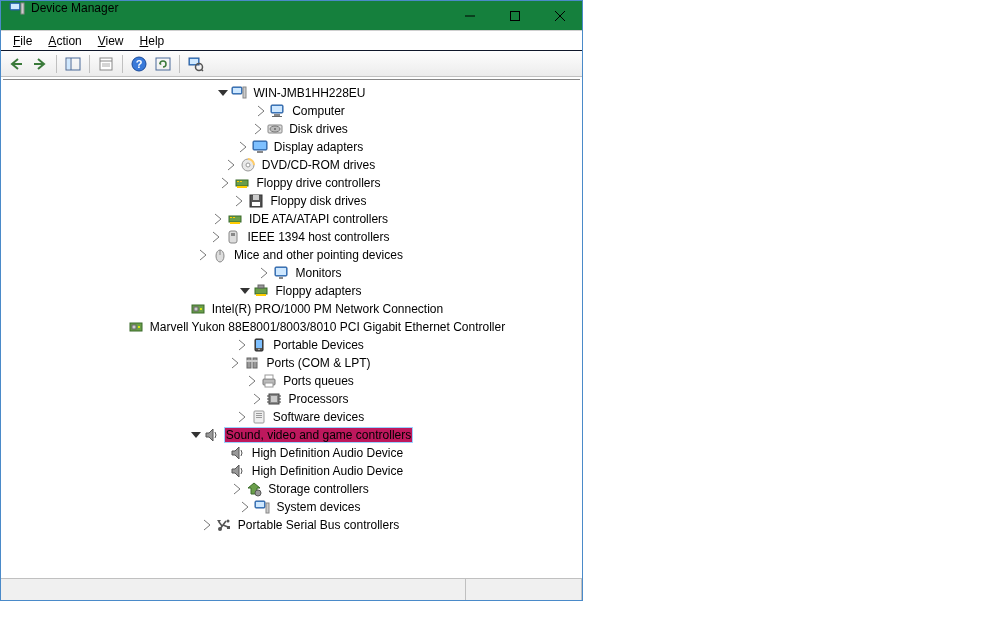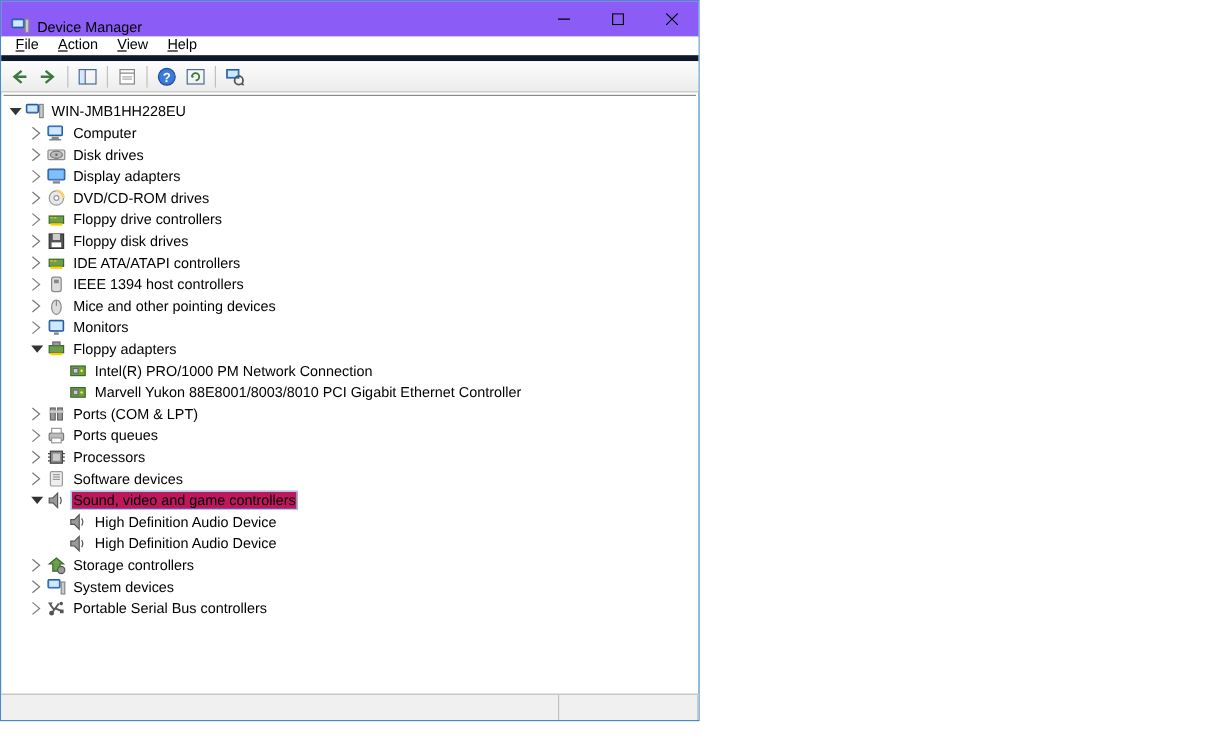--- a/index.html
+++ b/index.html
@@ -18,23 +18,23 @@
     border: 1px solid #4a8ac9;
     background: #fff;
     display: flex;
     flex-direction: column;
     position: absolute;
     top: 0;
     left: 0;
   }
   .titlebar {
     height: 30px;
-    background: #8b5cf6;
-    display: flex;
-    align-items: flex-end;
+    background: #15803d;
+    display: flex;
+    align-items: flex-start;
     border-bottom: 1px solid #d0d0d0;
   }
   .titlebar-icon {
     width: 16px;
     height: 16px;
     margin: 0 6px 0 8px;
     display: inline-flex;
     align-items: center;
     justify-content: center;
   }
@@ -53,23 +53,23 @@
     display: flex;
     align-items: center;
     justify-content: center;
     color: #000;
     cursor: pointer;
   }
   .menubar {
     height: 20px;
     background: #fff;
     display: flex;
-    align-items: flex-end;
+    align-items: center;
     padding: 0 4px;
-    border-bottom: 5px solid #0f172a;
+    border-bottom: 1px solid #0f172a;
   }
   .menu-item {
     padding: 2px 8px;
     cursor: pointer;
     font-size: 12px;
   }
   .menu-item .underline { text-decoration: underline; }
   .toolbar {
     height: 26px;
     background: linear-gradient(#fdfdfd, #ececec);
@@ -101,20 +101,21 @@
     padding: 4px 2px;
     border-top: 1px solid #888;
     margin: 2px;
   }
   .tree-row {
     display: flex;
     align-items: center;
     height: 18px;
     white-space: nowrap;
     cursor: pointer;
+    justify-content: center;
   }
   .indent { display:inline-block; }
   .expander {
     width: 12px;
     height: 12px;
     display: inline-flex;
     align-items: center;
     justify-content: center;
     margin-right: 2px;
     cursor: pointer;
@@ -593,20 +594,34 @@
       <span class="indent" style="width:38px"></span>
       <span class="expander none"></span>
       <span class="node-icon">
           <svg width="16" height="16">
             <use href="#i-nic"></use>
           </svg>
         </span>
       <span class="tree-label">Marvell Yukon 88E8001/8003/8010 PCI Gigabit Ethernet Controller</span>
     </div>
 
+    <div class="tree-row">
+      <span class="indent" style="width:20px"></span>
+      <span class="expander">
+          <svg width="12" height="12">
+            <use href="#i-expand-right"></use>
+          </svg>
+        </span>
+      <span class="node-icon">
+          <svg width="16" height="16">
+            <use href="#i-portable"></use>
+          </svg>
+        </span>
+      <span class="tree-label">Portable Devices</span>
+    </div>
 
     <div class="tree-row">
       <span class="indent" style="width:20px"></span>
       <span class="expander">
           <svg width="12" height="12">
             <use href="#i-expand-right"></use>
           </svg>
         </span>
       <span class="node-icon">
           <svg width="16" height="16">

